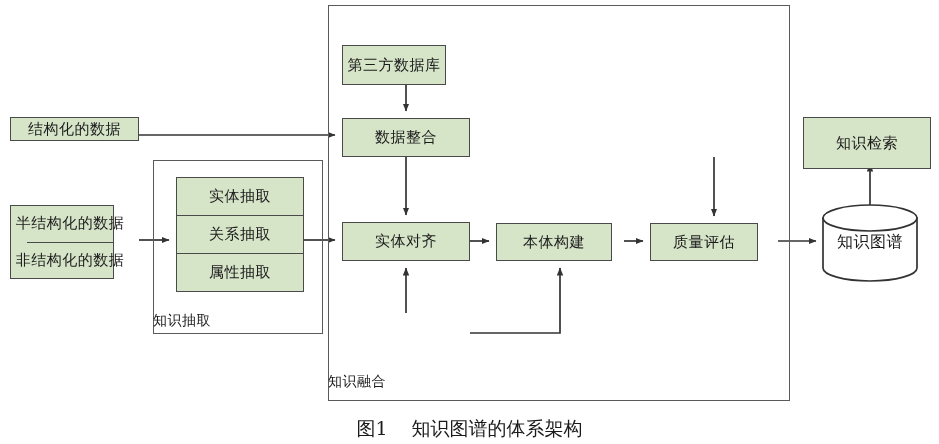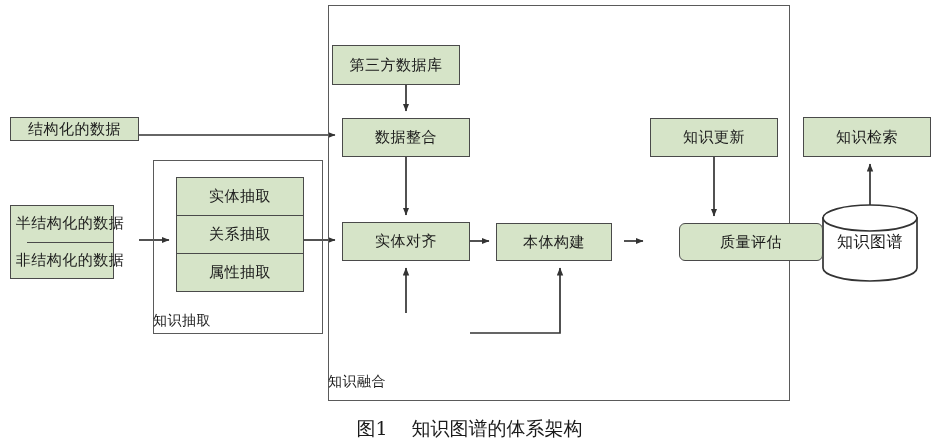--- a/index.html
+++ b/index.html
@@ -151,32 +151,31 @@
     <div class="cell">半结构化的数据</div>
     <div class="cell">非结构化的数据</div>
   </div>
 
   <div class="stack" style="left:176px; top:177px; width:128px; height:115px;">
     <div class="cell">实体抽取</div>
     <div class="cell">关系抽取</div>
     <div class="cell">属性抽取</div>
   </div>
 
-  <div class="node" style="left:332px; top:45px; width:128px; height:40px;">第三方数据库</div>
+  <div class="node" style="left:342px; top:45px; width:104px; height:40px;">第三方数据库</div>
 
   <div class="node" style="left:342px; top:118px; width:128px; height:39px;text-align:right;">数据整合</div>
 
   <div class="node" style="left:342px; top:222px; width:128px; height:39px;">实体对齐</div>
 
 
   <div class="node" style="left:496px; top:223px; width:116px; height:38px;">本体构建</div>
 
-  <div class="node" style="left:679px; top:223px; width:144px; height:38px;border-radius:6px;">质量评估</div>
+  <div class="node" style="left:650px; top:223px; width:108px; height:38px;">质量评估</div>
 
-  <div class="node" style="left:650px; top:118px; width:128px; height:39px;">知识更新</div>
 
-  <div class="node" style="left:803px; top:117px; width:128px; height:40px;">知识检索</div>
+  <div class="node" style="left:803px; top:117px; width:128px; height:52px;">知识检索</div>
 
   <div class="cyl-label" style="left:823px; top:232px; width:94px;">知识图谱</div>
 
   <div class="caption" style="top:416px;">图1    知识图谱的体系架构</div>
 
 </div>
 
 </body></html>

